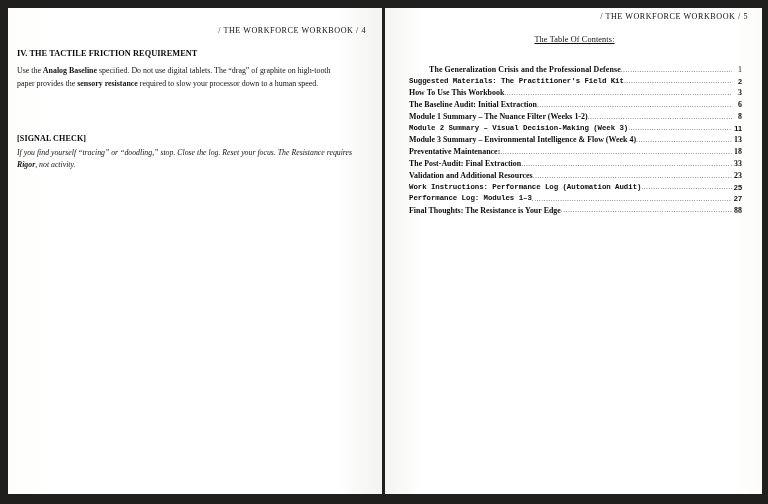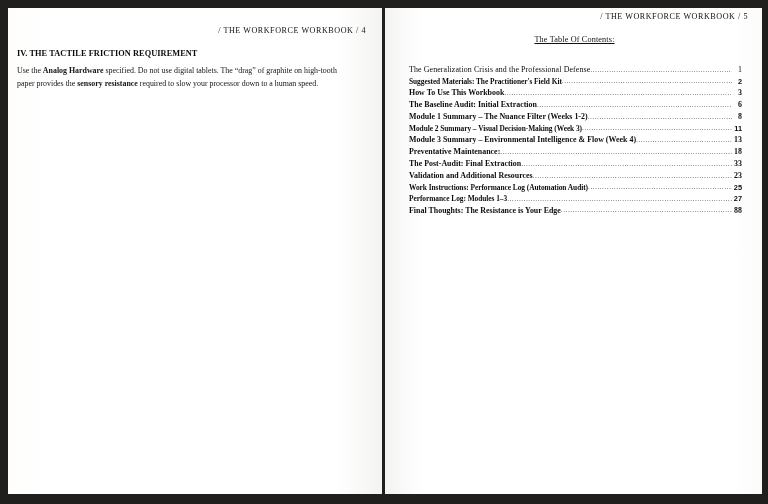--- a/index.html
+++ b/index.html
@@ -121,25 +121,26 @@
   }
   .toc-label {
     font-family: "Liberation Serif", serif;
     font-size: 7.9px;
     font-weight: bold;
     color: #0c0c0c;
     flex: 0 0 auto;
     letter-spacing: 0.02px;
   }
   .toc-row.plain .toc-label {
-    font-weight: normal;
+    font-weight: bold;
     letter-spacing: 0.12px;
+    margin-left: 20px;
   }
   .toc-row.sans .toc-label {
-    font-family: Liberation Serif, serif;
+    font-family: Liberation Mono, monospace;
     font-weight: bold;
     font-size: 7.4px;
     letter-spacing: -0.05px;
   }
   .toc-dots {
     flex: 1 1 auto;
     overflow: hidden;
     margin: 0 1px 1.4px 0;
     height: 6px;
     position: relative;
@@ -174,22 +175,26 @@
 <body>
 
 <div id="viewer">
 
   <div class="page left">
 
     <div class="running-header">/ THE WORKFORCE WORKBOOK / 4</div>
 
     <h2 class="section-heading">IV. THE TACTILE FRICTION REQUIREMENT</h2>
 
-    <p class="body-par"><span>Use the </span><b>Analog Hardware</b><span> specified. Do not use digital tablets. The “drag” of graphite on high-tooth paper provides the </span><b>sensory resistance</b><span> required to slow your processor down to a human speed.</span></p>
-
+    <p class="body-par"><span>Use the </span><b>Analog Baseline</b><span> specified. Do not use digital tablets. The “drag” of graphite on high-tooth paper provides the </span><b>sensory resistance</b><span> required to slow your processor down to a human speed.</span></p>
+
+    <div class="signal-block">
+      <p class="signal-label">[SIGNAL CHECK]</p>
+      <p class="signal-text"><span>If you find yourself “tracing” or “doodling,” stop. Close the log. Reset your focus. The Resistance requires </span><b>Rigor</b><span>, not activity.</span></p>
+    </div>
 
   </div>
 
   <div class="page right">
 
     <div class="running-header">/ THE WORKFORCE WORKBOOK / 5</div>
 
     <div class="toc-title">The Table Of Contents:</div>
 
     <ul class="toc-list">

